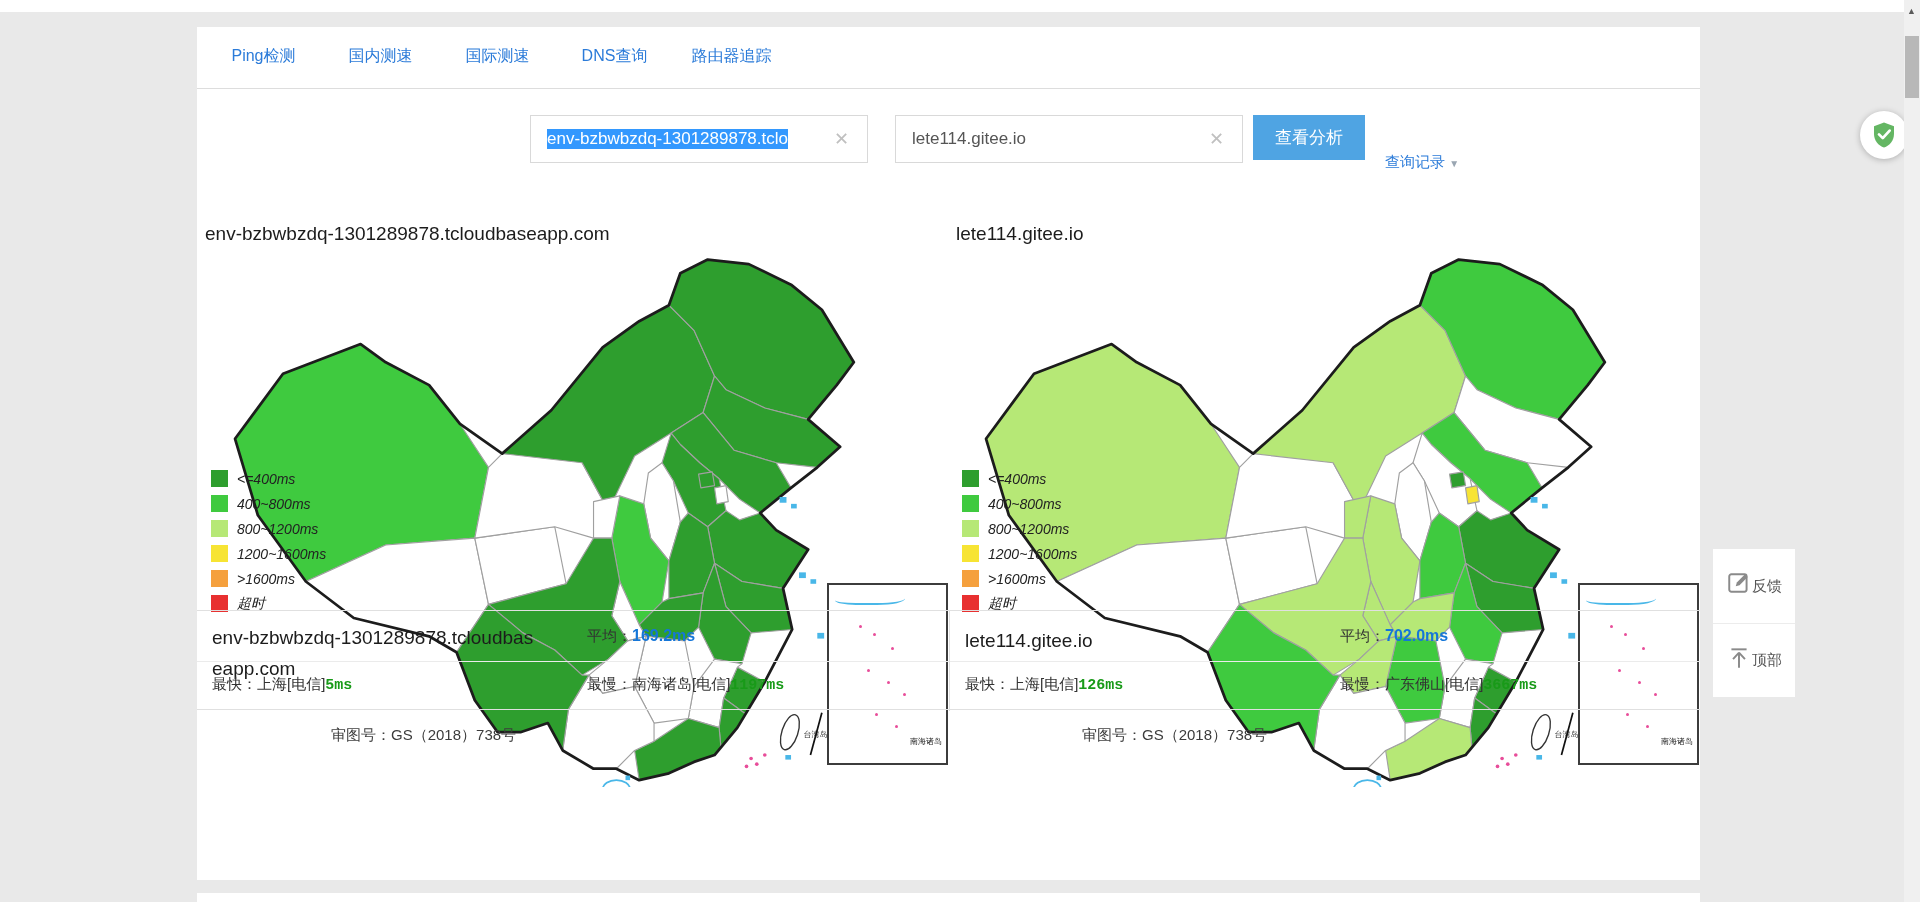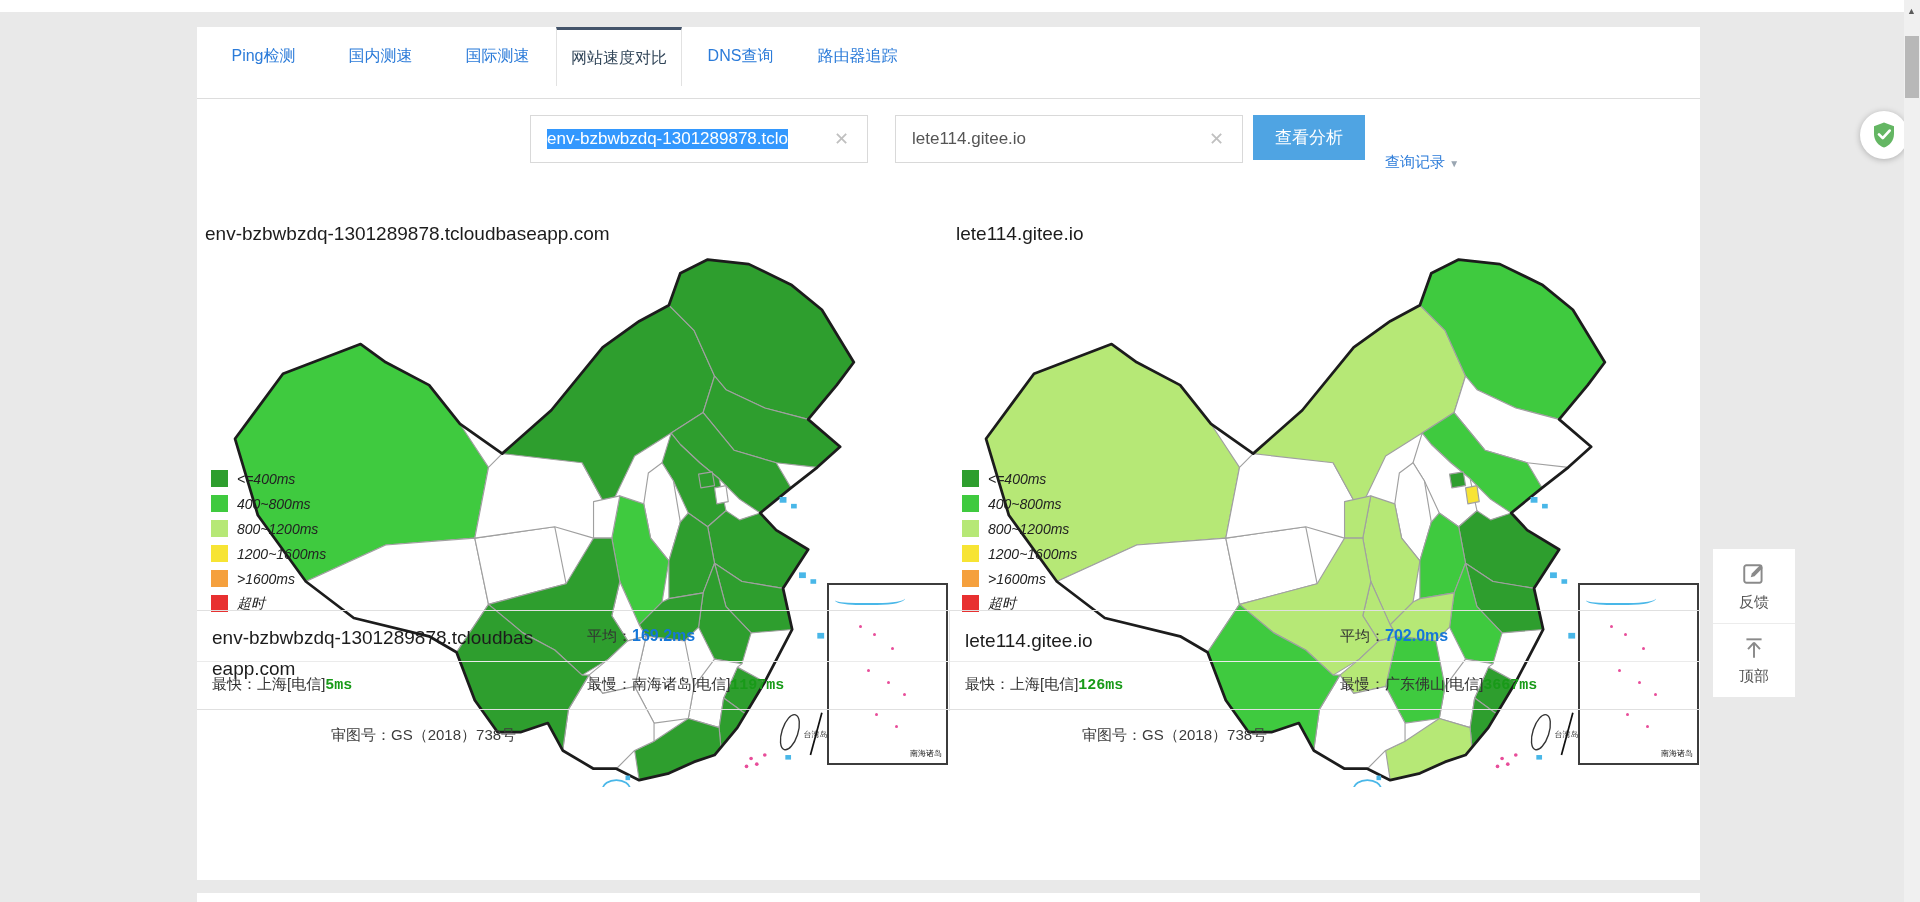--- a/index.html
+++ b/index.html
@@ -11,21 +11,21 @@
   .top-strip { left:0; top:0; width:1904px; height:12px; background:#ffffff; }
   .bottom-strip { left:197px; top:893px; width:1503px; height:9px; background:#ffffff; }
   .scrollbar { right:0; top:0; width:16px; height:902px; background:#f0f0f0; }
   .scroll-arrow { left:3px; top:6px; font-size:9px; color:#5a5a5a; }
   .scroll-thumb { left:1px; top:36px; width:14px; height:62px; background:#b8b8b8; }
 
   
   .card { left:197px; top:27px; width:1503px; height:853px; background:#ffffff; }
 
   
-  .tabbar { left:0; top:0; width:100%; height:72px; border-bottom:1px solid #dddddd; display:flex; padding-left:8px; }
+  .tabbar { left:0; top:0; width:100%; height:62px; border-bottom:1px solid #dddddd; display:flex; padding-left:8px; }
   .tab { height:58px; min-width:117px; display:flex; align-items:center; justify-content:center;
     color:#2b7bd9; font-size:16px; cursor:pointer; padding:0 14px; }
   .tab.active { color:#33475a; background:#fff; border-top:3px solid #44546a;
     border-left:1px solid #e2e2e2; border-right:1px solid #e2e2e2; height:59px; margin-bottom:-1px; }
 
   
   .url-box { top:88px; height:48px; background:#fff; border:1px solid #d9d9d9; display:flex;
     align-items:center; padding:0 16px; font-size:17px; color:#555; }
   .url-box .sel { background:#3398fe; color:#ffffff; white-space:nowrap; }
   .url-box .val { white-space:nowrap; }
@@ -46,61 +46,60 @@
   .map-canvas svg { width:712px; height:548px; }
   .legend { left:12px; top:243px; }
   .legend-row { display:flex; align-items:center; height:25px;font-style:italic; }
   .legend-swatch { width:17px; height:17px; display:inline-block; margin-right:9px; }
   .legend-label { font-size:14px; color:#222; }
   .approval { left:132px; top:503px; font-size:15px; color:#3c3c3c; }
   .inset { left:628px; top:360px; width:121px; height:182px; border:2px solid #3c3c3c; background:#fff; overflow:hidden; }
   .inset .blue-coast { position:absolute; left:6px; top:4px; width:70px; height:16px;
     border-bottom:2px solid #49b7e8; border-radius:0 0 40% 30%; }
   .inset .dot { position:absolute; width:3px; height:3px; border-radius:50%; background:#e84d9a; }
-  .inset-label { position:absolute; right:4px; bottom:4px; font-size:8px; color:#222; }
+  .inset-label { position:absolute; right:4px; bottom:16px; font-size:8px; color:#222; }
 
   
   .stats { left:0; top:583px; width:1503px; height:100px; border-top:1px solid #e0e0e0;
     border-bottom:1px solid #e0e0e0; }
   .stats .vdiv { left:752px; top:0; width:1px; height:100px; background:#e0e0e0; }
   .stats .hdiv { top:50px; height:1px; background:#ebebeb; }
   .hdiv.l { left:0; width:752px; } .hdiv.r { left:753px; width:750px; }
   .stat-half { top:0; width:751px; height:100px; }
   .half-l { left:0; } .half-r { left:753px; }
   .stat-name { left:15px; top:11px; width:330px; font-size:19px; color:#1c1c1c; line-height:31px; word-break:break-all; }
   .stat-name.single { top:14px; width:400px; }
   .avg-cell { left:390px; top:16px; font-size:15px; color:#333; }
   .fast-cell { left:15px; top:64px; font-size:15px; color:#333; }
   .slow-cell { left:390px; top:64px; font-size:15px; color:#333; }
   .v-blue { color:#1576d8; font-weight:bold; font-size:16px; }
   .v-green { color:#189a18; font-weight:bold;font-family:Liberation Mono, monospace; }
 
   
   .side-panel { left:1713px; top:549px; width:82px; background:#ffffff; }
-  .side-item { width:82px; height:74px; display:flex; flex-direction:column; align-items:center;
+  .side-item { width:82px; height:74px; display:flex; align-items:center;
     justify-content:center; color:#555; font-size:15px; cursor:pointer; }
   .side-item + .side-item { border-top:1px solid #ececec; }
   .side-item svg { margin-bottom:6px; }
 
   
   .shield-badge { left:1860px; top:111px; width:48px; height:48px; border-radius:50%; background:#fff;
     box-shadow:0 1px 6px rgba(0,0,0,0.25); display:flex; align-items:center; justify-content:center; }
 </style>
 </head>
 <body>
 
 <div class="abs top-strip"></div>
 
 <div class="abs card">
 
   <div class="abs tabbar">
     <div class="tab">Ping检测</div>
     <div class="tab">国内测速</div>
     <div class="tab">国际测速</div>
-    <div class="tab active">网站速度对比</div>
     <div class="tab">DNS查询</div>
     <div class="tab">路由器追踪</div>
   </div>
 
   <div class="abs url-box box1">
     <span class="sel">env-bzbwbzdq-1301289878.tclo</span>
     <span class="clear">✕</span>
   </div>
   <div class="abs url-box box2">
     <span class="val">lete114.gitee.io</span>

